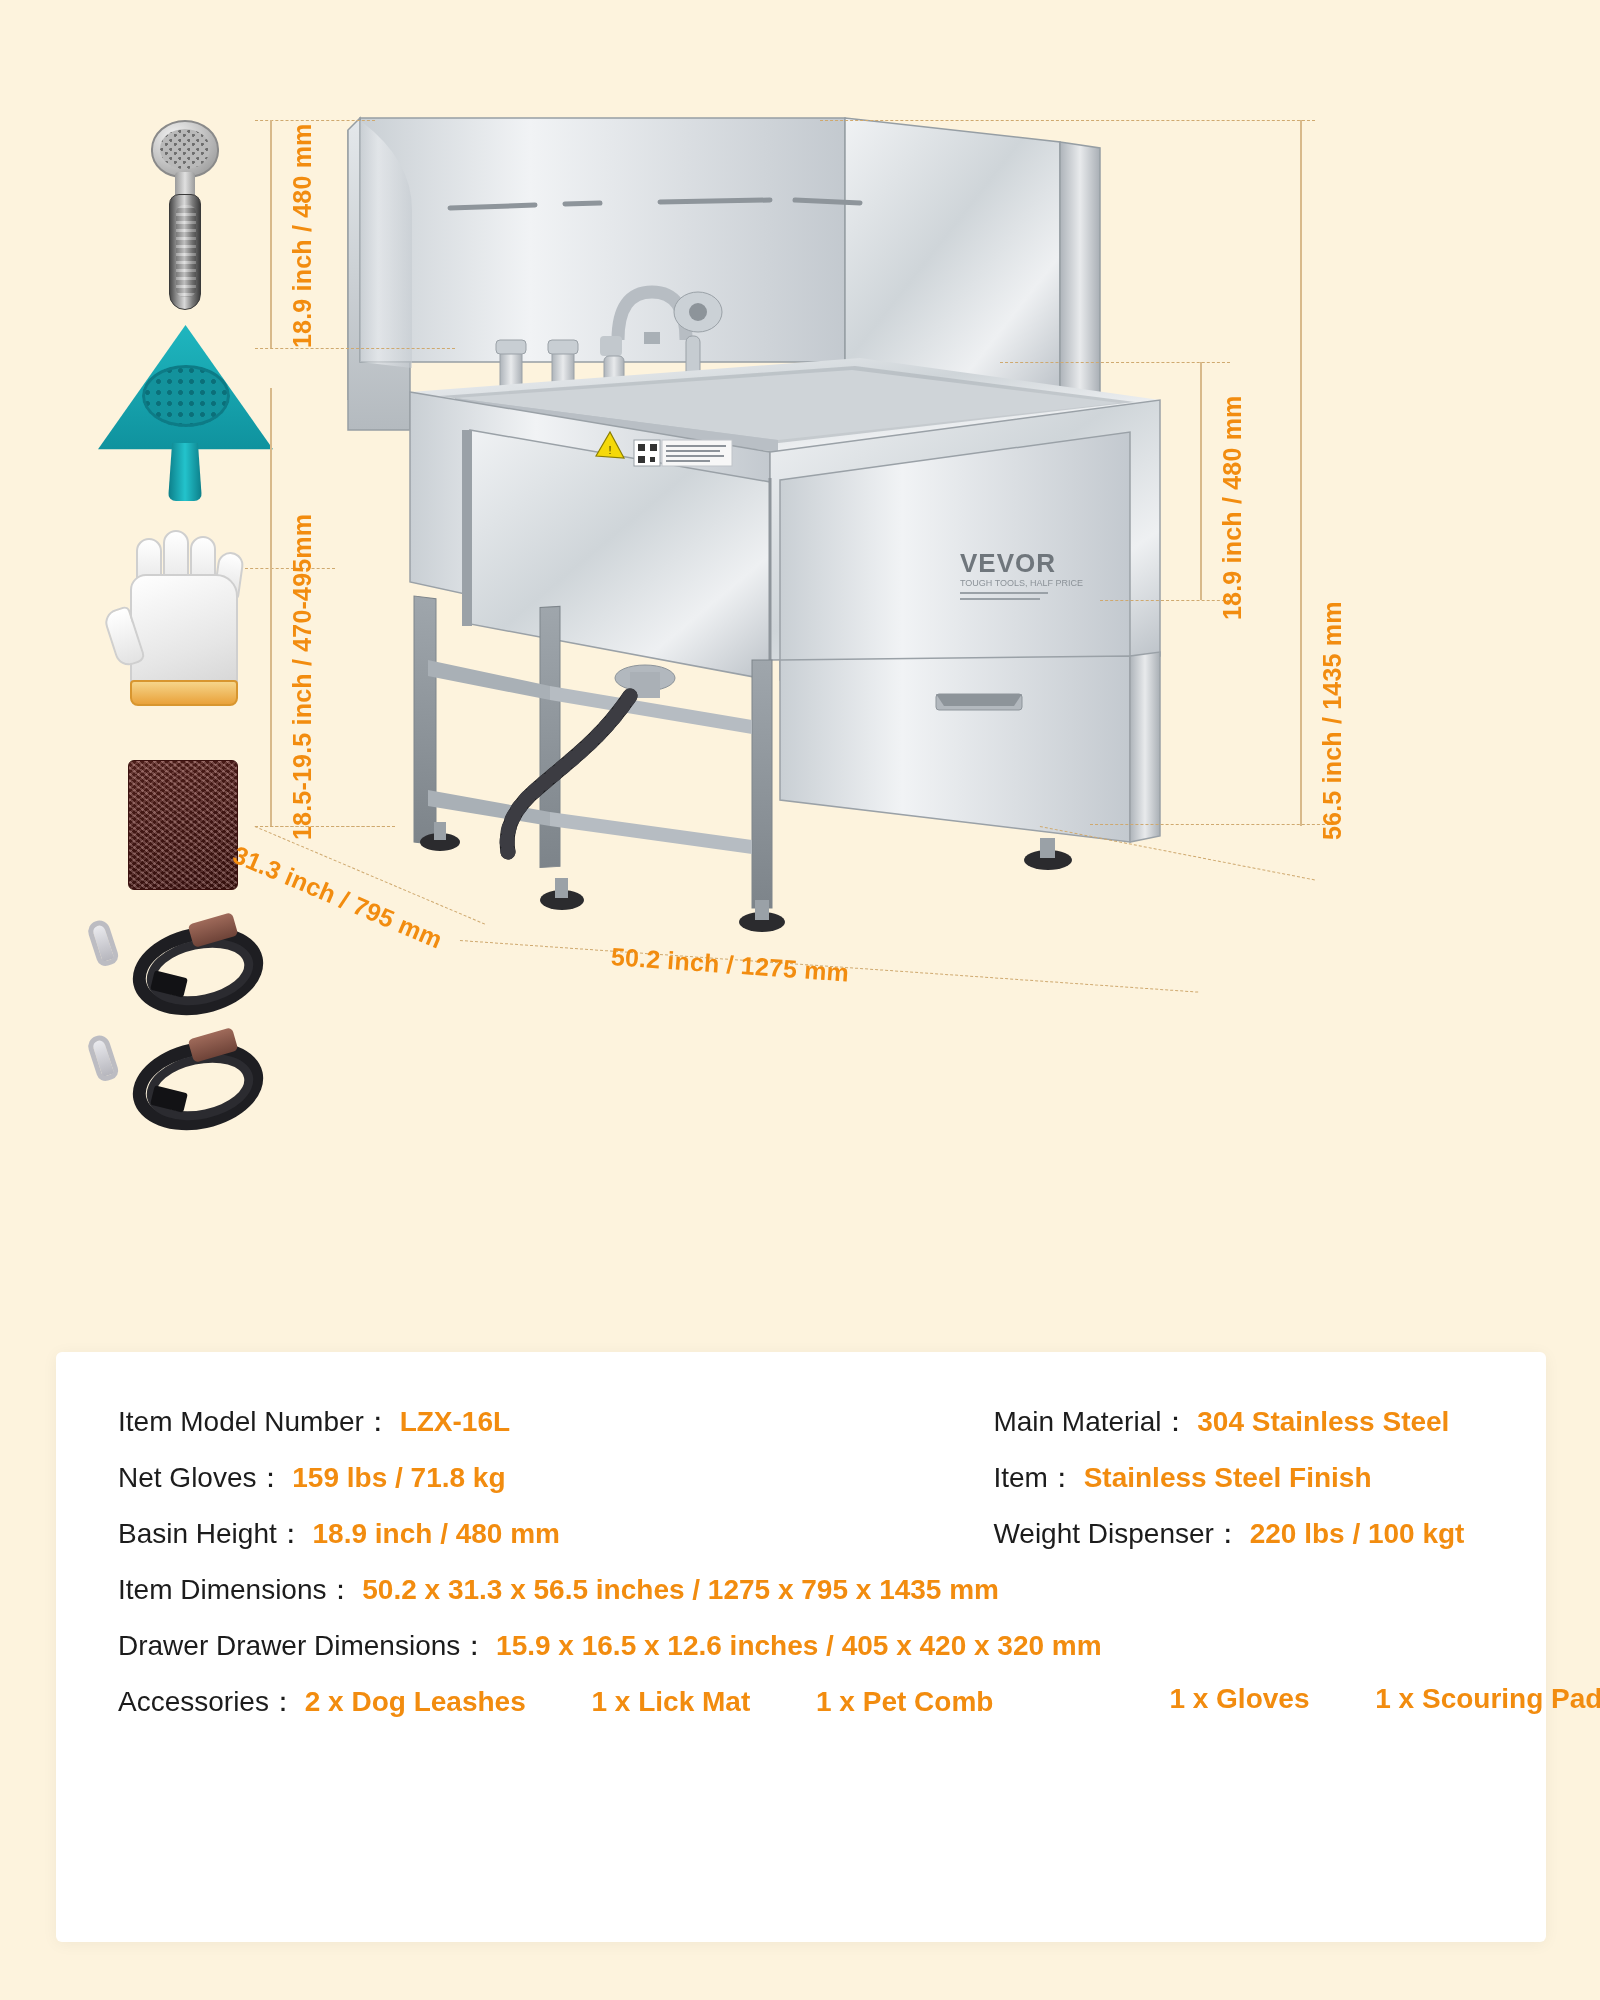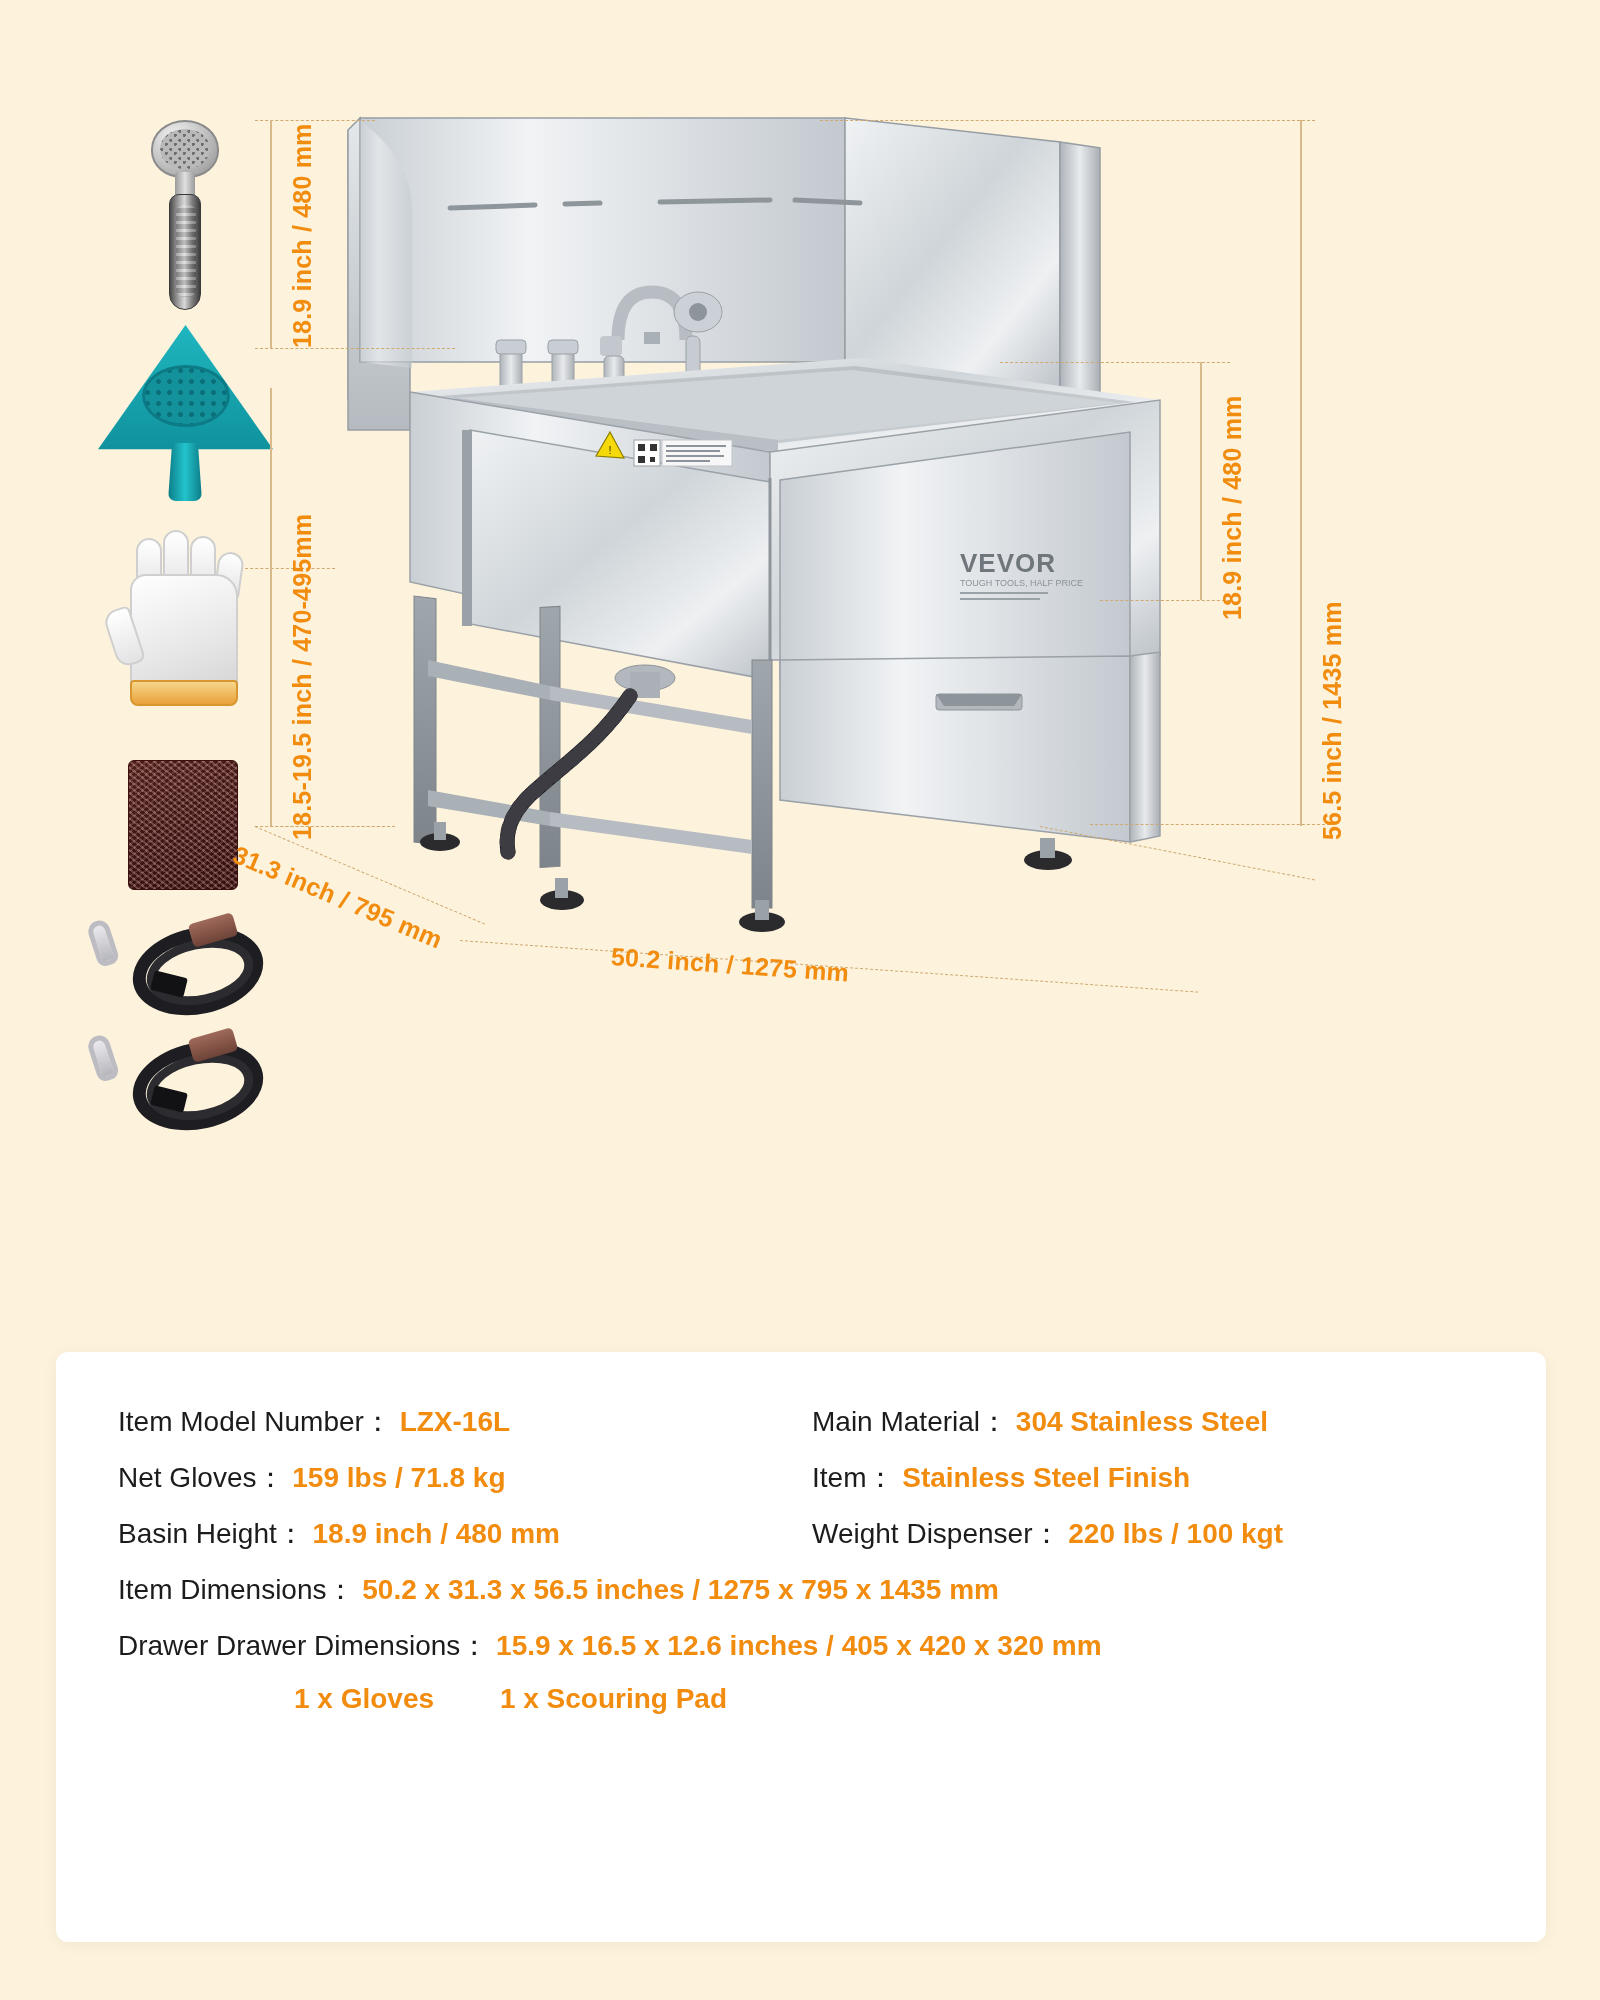--- a/index.html
+++ b/index.html
@@ -149,21 +149,21 @@
     position: absolute; color: #f28c0f; font-weight: bold; white-space: nowrap;
     font-size: 25px; letter-spacing: .2px;
   }
   .dim.rot { transform-origin: left top; transform: rotate(-90deg); }
 
   svg.sink { position: absolute; left: 0; top: 0; }
 
   
   .card {
     position: absolute; left: 56px; top: 1352px; width: 1490px; height: 590px;
-    background: #fff; border-radius: 12px;
+    background: #fff; border-radius: 6px;
     box-shadow: 0 2px 16px rgba(0,0,0,.05);
   }
   .spec-grid {
     position: absolute; left: 62px; top: 44px; right: 40px;
     display: grid; grid-template-columns: 1fr 1fr; row-gap: 4px;
   }
   .spec { font-size: 28px; color: #1c1c1c; padding: 7px 0; white-space: nowrap; }
   .spec .k { color: #1c1c1c; }
   .spec .v { color: #f28c0f; font-weight: bold; }
   .spec.wide { grid-column: 1 / span 2; }
@@ -417,20 +417,26 @@
 
       <div class="spec wide">
         <span class="k">Item Dimensions：</span>
         <span class="v">50.2 x 31.3 x 56.5 inches / 1275 x 795 x 1435 mm</span>
       </div>
       <div class="spec wide">
         <span class="k">Drawer Drawer Dimensions：</span>
         <span class="v">15.9 x 16.5 x 12.6 inches / 405 x 420 x 320 mm</span>
       </div>
 
+      <div class="acc-line wide">
+        <span class="k">Accessories：</span>
+        <span class="v">2 x Dog Leashes</span>
+        <span class="v">1 x Lick Mat</span>
+        <span class="v">1 x Pet Comb</span>
+      </div>
       <div class="acc-line wide acc-row2">
         <span class="v">1 x Gloves</span>
         <span class="v">1 x Scouring Pad</span>
         
       </div>
 
     </div>
   </div>
 
 </div>

